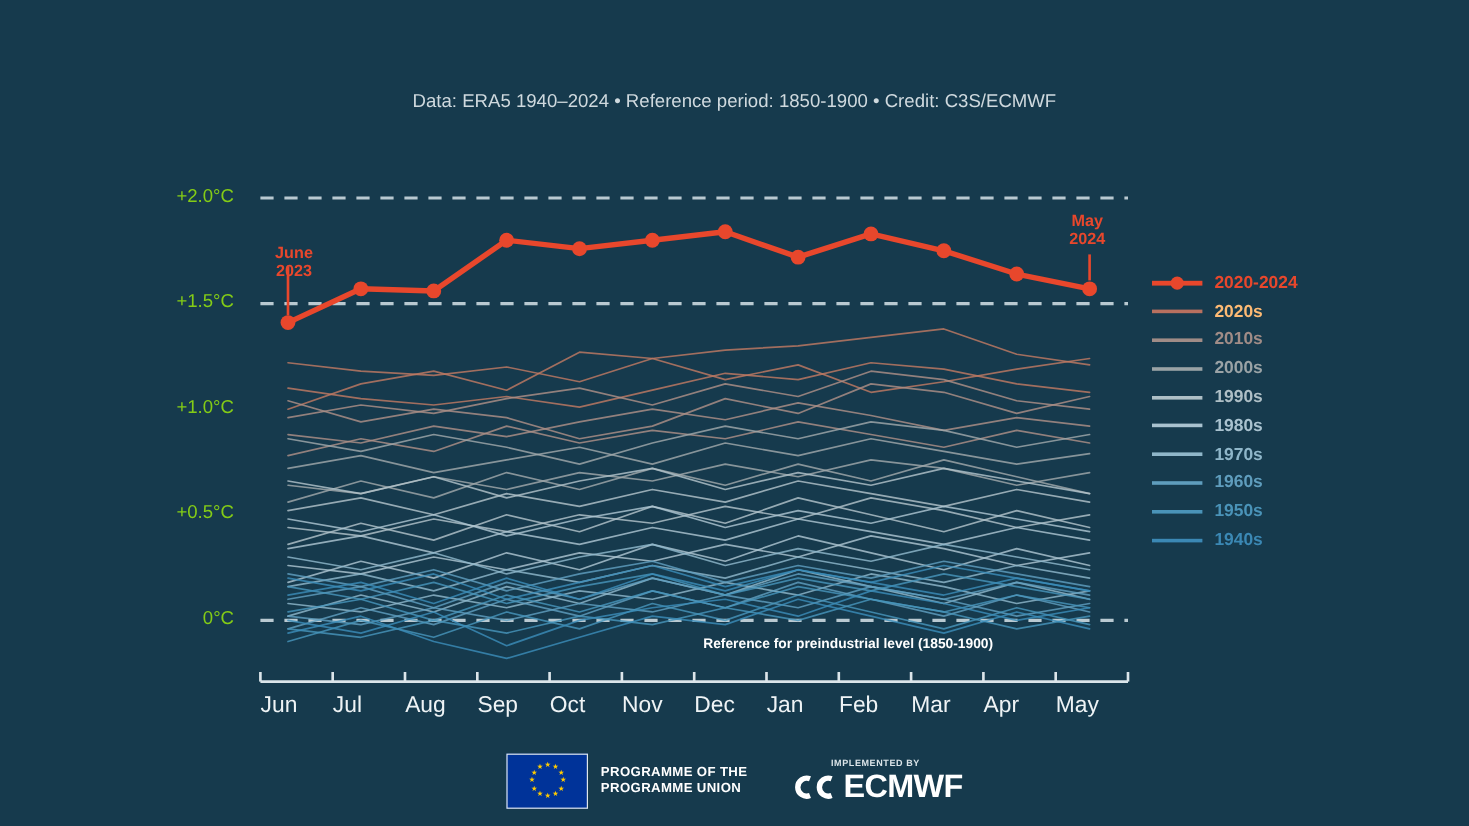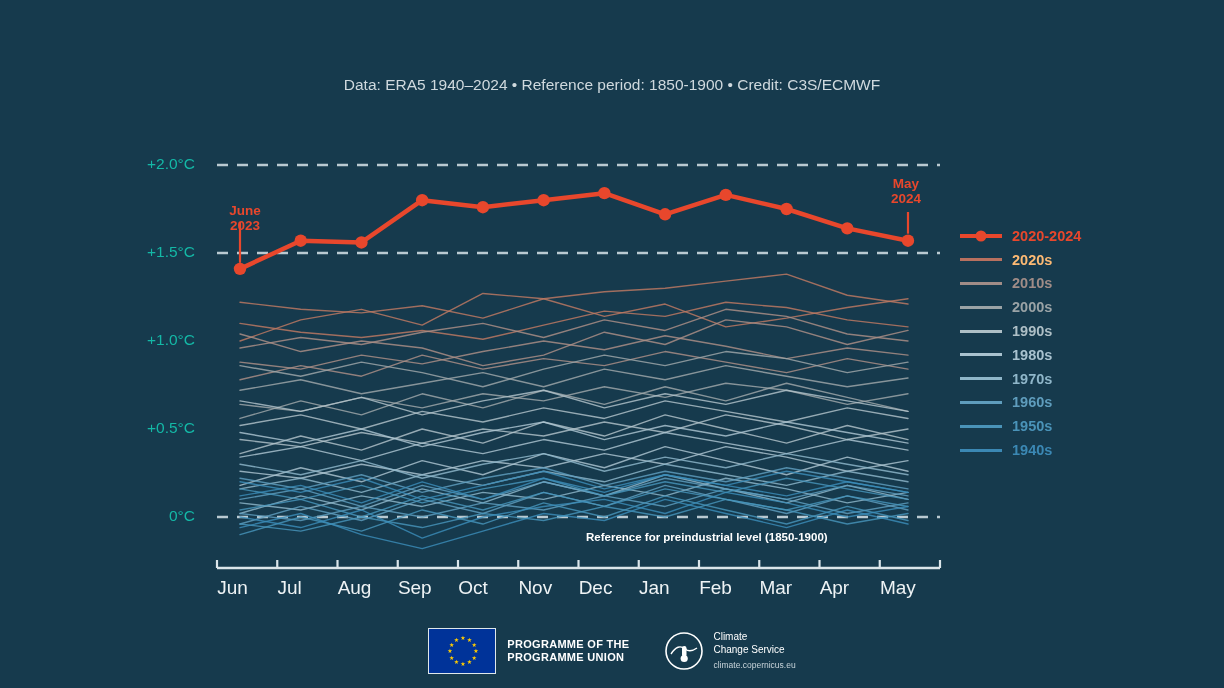--- a/index.html
+++ b/index.html
@@ -28,21 +28,21 @@
     color:#cfd9de;
     font-size:15.5px;
     font-weight:normal;
   }
 
   
   #plot{left:0;top:0;}
 
   
   .ylab{
-    color:#14b8a6;font-size:15.5px;text-align:right;width:90px;
+    color:#84cc16;font-size:15.5px;text-align:right;width:90px;
   }
   .xlab{
     color:#eef3f5;font-size:19px;width:60px;
   }
   .reftext{
     color:#ffffff;font-size:11.5px;font-weight:bold;
   }
   .annot{
     color:#e8472c;font-size:13.5px;font-weight:bold;line-height:15px;text-align:center;
   }
@@ -227,29 +227,26 @@
           <div class="star" style="left: 19.7417px; top: 13.5px;">★</div>
           <div class="star" style="left: 24.5px; top: 8.74167px;">★</div>
         </div>
       <div class="eutext">
         <div>PROGRAMME OF THE</div>
         <div>PROGRAMME UNION</div>
       </div>
     </div>
 
 
-
-    <div class="fblock c3s">
-      <svg width="42" height="42" viewBox="0 0 42 42">
-        <circle cx="21" cy="21" r="18" fill="none" stroke="#ffffff" stroke-width="1.6"></circle>
-        <path d="M8 24 Q15 13 22 19 Q27 23 34 18" fill="none" stroke="#ffffff" stroke-width="1.4"></path>
-        <rect x="19" y="16" width="4.5" height="11" rx="2.2" fill="#ffffff"></rect>
-        <circle cx="21.2" cy="28.5" r="3.6" fill="#ffffff"></circle>
-      </svg>
-      <div class="c3stext">
-        <div>Climate</div>
-        <div>Change Service</div>
-        <div class="c3surl">climate.copernicus.eu</div>
+    <div class="fblock ecmwf-wrap">
+      <div class="ecmwf-small">IMPLEMENTED BY</div>
+      <div class="ecmwf-main">
+        <svg width="42" height="26" viewBox="0 0 42 26" style="margin-right:4px;">
+          <path d="M18 6 A7.5 7.5 0 1 0 18 20" fill="none" stroke="#ffffff" stroke-width="4.5"></path>
+          <path d="M36 6 A7.5 7.5 0 1 0 36 20" fill="none" stroke="#ffffff" stroke-width="4.5"></path>
+        </svg>
+        <span>ECMWF</span>
       </div>
     </div>
+
 
   </div>
 <div class="abs ylab" style="left: 105px; top: 507px;">0°C</div><div class="abs ylab" style="left: 105px; top: 419px;">+0.5°C</div><div class="abs ylab" style="left: 105px; top: 331px;">+1.0°C</div><div class="abs ylab" style="left: 105px; top: 243px;">+1.5°C</div><div class="abs ylab" style="left: 105px; top: 155px;">+2.0°C</div><div class="abs xlab" style="left: 217.125px; top: 577px;">Jun</div><div class="abs xlab" style="left: 277.375px; top: 577px;">Jul</div><div class="abs xlab" style="left: 337.625px; top: 577px;">Aug</div><div class="abs xlab" style="left: 397.875px; top: 577px;">Sep</div><div class="abs xlab" style="left: 458.125px; top: 577px;">Oct</div><div class="abs xlab" style="left: 518.375px; top: 577px;">Nov</div><div class="abs xlab" style="left: 578.625px; top: 577px;">Dec</div><div class="abs xlab" style="left: 638.875px; top: 577px;">Jan</div><div class="abs xlab" style="left: 699.125px; top: 577px;">Feb</div><div class="abs xlab" style="left: 759.375px; top: 577px;">Mar</div><div class="abs xlab" style="left: 819.625px; top: 577px;">Apr</div><div class="abs xlab" style="left: 879.875px; top: 577px;">May</div></div>
 
 </body></html>

